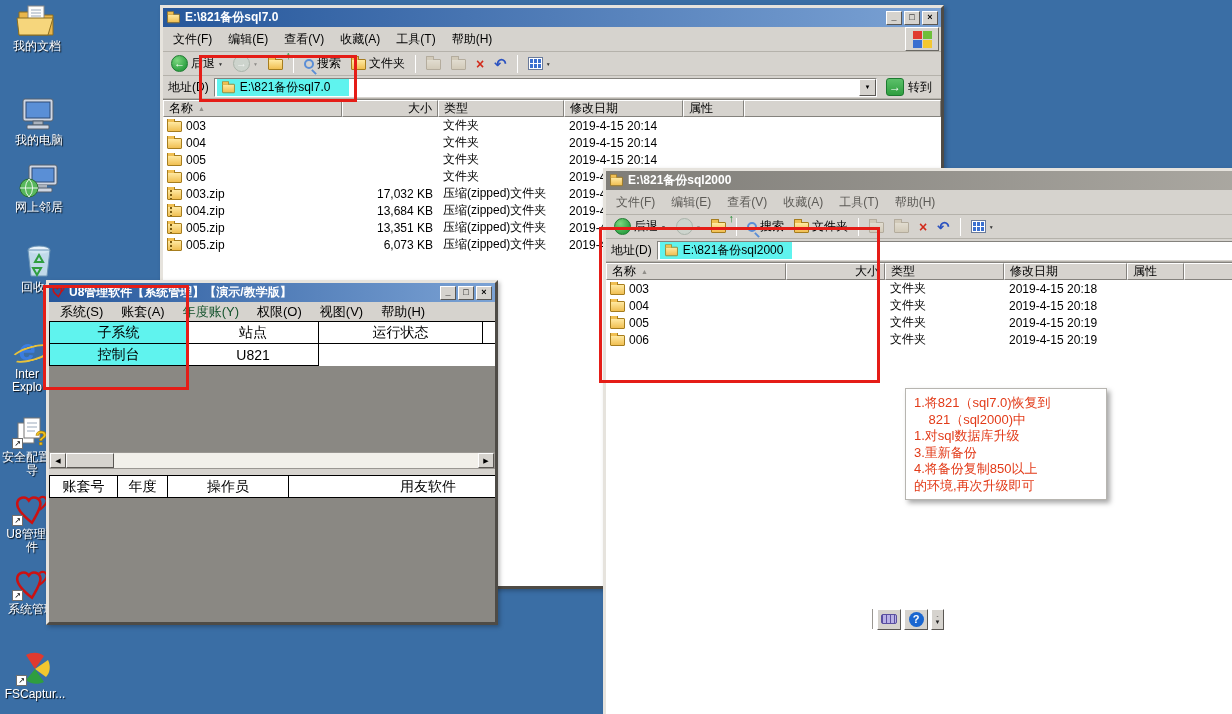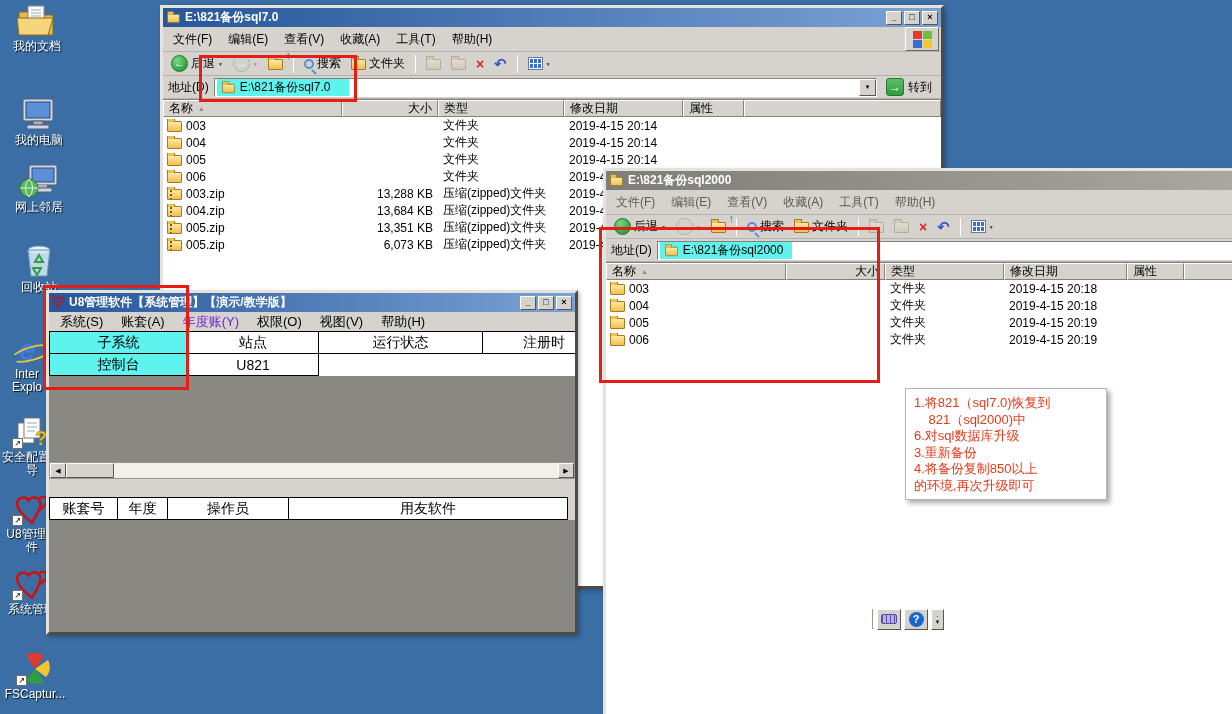--- a/index.html
+++ b/index.html
@@ -78,24 +78,24 @@
   .flagbox{margin-left:auto;width:34px;height:24px;background:#d6d3ce;border:1px solid;border-color:#fff #6a6archive transparent;
            border-color:#fff #6a6863 #6a6863 #fff;display:grid;grid-template-columns:9px 9px;grid-template-rows:8px 8px;
            gap:1px;align-content:center;justify-content:center}
   .flagbox i:nth-child(1){background:#e03a2f}.flagbox i:nth-child(2){background:#6fbf3a}
   .flagbox i:nth-child(3){background:#3a6fd0}.flagbox i:nth-child(4){background:#f3c730}
 
   
   .u8 .tbar{background:linear-gradient(90deg,#26579b,#7ba2d4)}
   .u8menu{height:19px;flex:0 0 19px;display:flex;align-items:center;gap:4px;padding:0 4px;font-size:13px;background:#d6d3ce}
   .u8menu .mitem{padding:1px 7px}
-  .u8menu .dis{color:#6d28d9}
+  .u8menu .dis{color:#14532d}
   .u8grid{display:grid;background:#fff;border-top:1px solid #000;border-left:1px solid #000;flex:0 0 auto}
   .g1{width:594px;grid-template-columns:138px 131px 164px 160px}
-  .g2{width:519px;grid-template-columns:68px 50px 121px 279px;margin-top:18px}
+  .g2{width:519px;grid-template-columns:68px 50px 121px 279px;margin-top:6px}
   .gc{height:22px;border-right:1px solid #000;border-bottom:1px solid #000;background:#fff;display:flex;
       align-items:center;justify-content:center;font-size:14px;white-space:nowrap;overflow:hidden}
   .gc.cyan{background:#5ff3ee}
   .gc.l40{justify-content:flex-start;padding-left:40px}
   .gc.l4{justify-content:flex-start;padding-left:4px}
   .dark1{flex:0 0 86px;background:#8a8883}
   .dark2{flex:1;background:#8a8883}
   .hscroll{flex:0 0 17px;display:flex;align-items:center;background:#f2f0ea;border:1px solid #9a9792}
   .sbtn{width:16px;height:15px;background:#d6d3ce;border:1px solid;border-color:#fff #5a5753 #5a5753 #fff;
         font-size:7px;text-align:center;line-height:13px;flex:0 0 auto}
@@ -369,21 +369,21 @@
       <span class="fcell r"></span>
         <span class="fcell">文件夹</span>
         <span class="fcell">2019-4-</span>
         <span class="fcell"></span>
     </div>
     <div class="frow cols1">
       <span class="fcell nm">
           <span class="fico zip"></span>
           <span>003.zip</span>
         </span>
-      <span class="fcell r">13,288 KB</span>
+      <span class="fcell r">17,032 KB</span>
         <span class="fcell">压缩(zipped)文件夹</span>
         <span class="fcell">2019-4-</span>
         <span class="fcell"></span>
     </div>
     <div class="frow cols1">
       <span class="fcell nm">
           <span class="fico zip"></span>
           <span>004.zip</span>
         </span>
       <span class="fcell r">13,684 KB</span>
@@ -533,21 +533,21 @@
           <span>006</span>
         </span>
       <span class="fcell r"></span>
         <span class="fcell">文件夹</span>
         <span class="fcell">2019-4-15 20:19</span>
         <span class="fcell"></span>
     </div>
   </div>
 </div>
 
-<div class="win u8" style="left:46px;top:290px;width:532px;height:345px;z-index:4">
+<div class="win u8" style="left:46px;top:280px;width:452px;height:345px;z-index:4">
   <div class="tbar">
     <span class="u8logo">
       <svg width="13" height="12" viewBox="0 0 34 30">
           <path d="M17 27C8 20 3 14 3 9a6 6 0 0 1 11-3 6 6 0 0 1 11 3c0 5-4 11-8 18z" fill="none" stroke="#cc1111" stroke-width="4"></path>
           <path d="M24 15c4-3 7-6 7-9a4 4 0 0 0-7-2" fill="none" stroke="#cc1111" stroke-width="3"></path>
         </svg>
     </span>
     <span>U8管理软件【系统管理】【演示/教学版】</span>
     <span class="tbtns">
       <span class="wbtn">_</span>
@@ -601,17 +601,17 @@
   </span>
 </div>
 
 <div class="redrect" style="left:199px;top:55px;width:158px;height:47px"></div>
 <div class="redrect" style="left:43px;top:285px;width:146px;height:105px"></div>
 <div class="redrect" style="left:599px;top:227px;width:281px;height:156px"></div>
 
 <div class="note">
   <div>1.将821（sql7.0)恢复到</div>
   <div>    821（sql2000)中</div>
-  <div>6.对sql数据库升级</div>
+  <div>1.对sql数据库升级</div>
   <div>3.重新备份</div>
   <div>4.将备份复制850以上</div>
   <div>的环境,再次升级即可</div>
 </div>
 
 </body></html>

